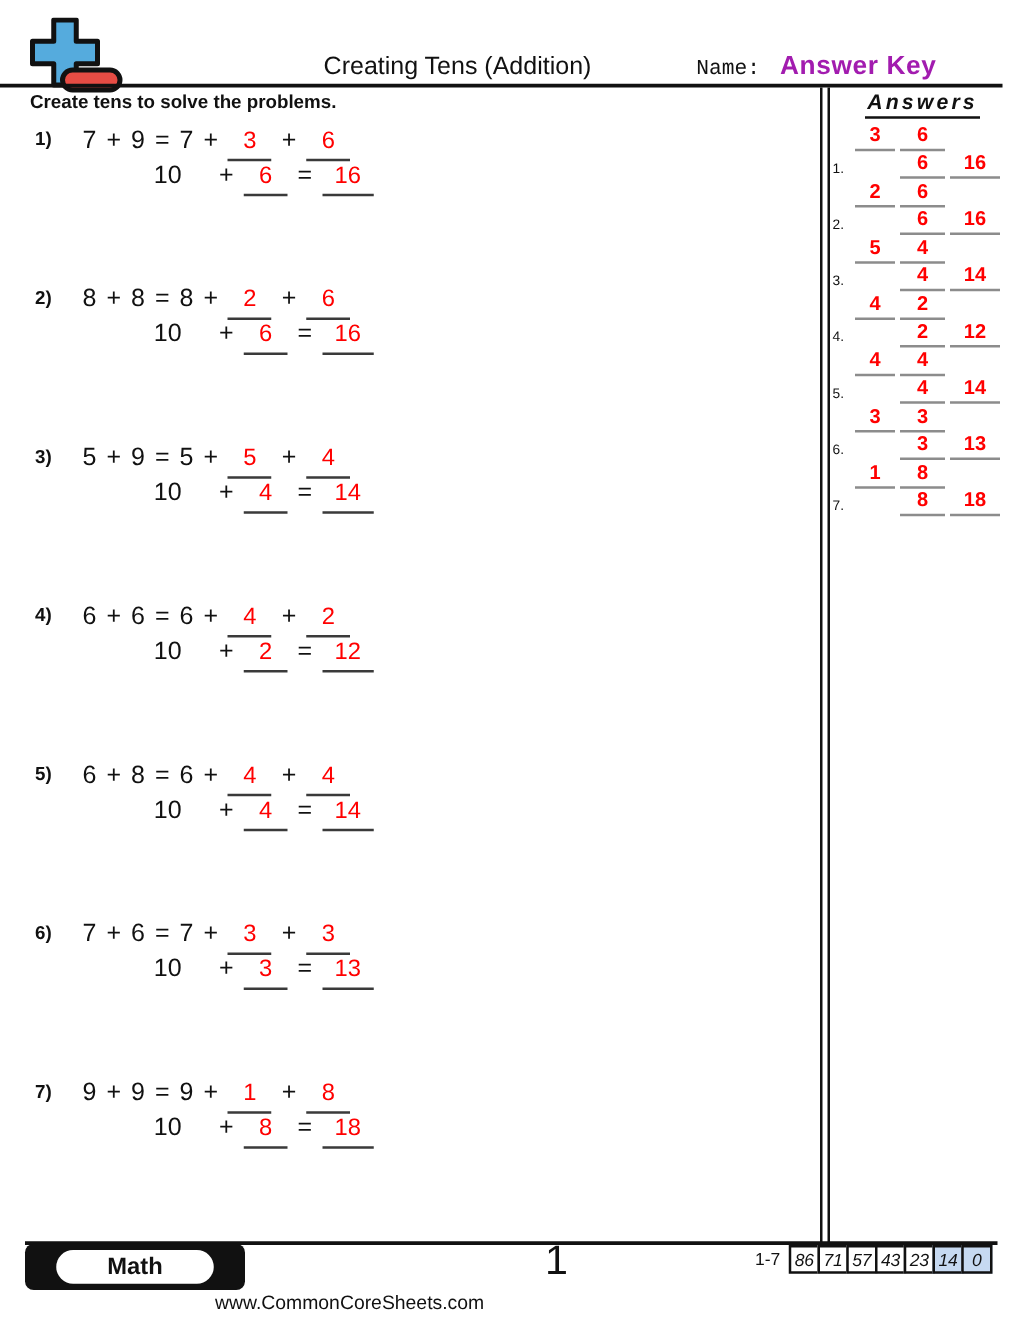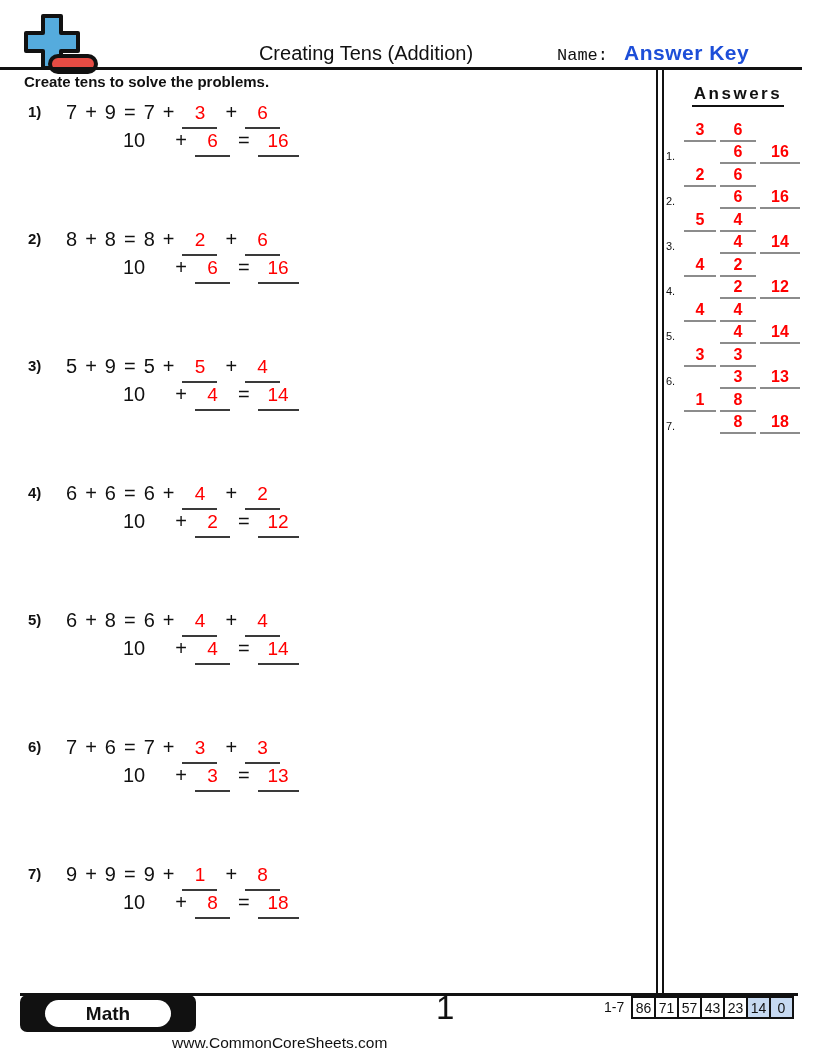--- a/index.html
+++ b/index.html
@@ -5,59 +5,59 @@
   html,body{margin:0;padding:0;}
   body{
     width:816px;height:1056px;position:relative;background:#ffffff;
     font-family:"Liberation Sans",sans-serif;color:#111;overflow:hidden;
   }
   
   .logo{position:absolute;left:22px;top:14px;}
   .page-title{position:absolute;left:330px;top:42px;transform:translateX(-50%);
     font-size:20px;white-space:nowrap;margin-left:36px;}
   .name-label{position:absolute;left:557px;top:46px;font-size:17px;font-family:Liberation Mono, monospace;}
-  .answer-key{position:absolute;left:624px;top:41px;font-size:21px;font-weight:700;color:#1d4ed8;letter-spacing:.5px;}
+  .answer-key{position:absolute;left:624px;top:41px;font-size:21px;font-weight:700;color:#a21caf;letter-spacing:.5px;}
   .header-line{position:absolute;left:0px;right:14px;top:67px;height:3px;background:#111;}
   .instruction{position:absolute;left:24px;top:73px;font-size:15px;font-weight:700;}
   
   .vdivider{position:absolute;left:656px;top:70px;height:926px;width:4px;
     border-left:2px solid #111;border-right:2px solid #111;}
   
   .problems{position:absolute;left:28px;top:101px;width:610px;}
   .problem{height:127px;}
   .line{display:flex;align-items:baseline;gap:8px;font-size:20px;}
   .pnum{font-weight:700;font-size:15px;margin-right:12px;position:relative;top:-2px;min-width:18px;}
   .line2{margin-top:0;padding-left:95px;}
   .gap{margin-left:22px;}
   .blank{display:inline-flex;justify-content:center;align-items:baseline;
     min-width:31px;border-bottom:2px solid #3a3a3a;color:#ff0000;
     padding:0 2px 3px 2px;font-size:19px;}
   .blank.wide{min-width:37px;}
   
   .answers-panel{position:absolute;left:664px;top:72px;width:148px;}
   .answers-heading{font-weight:700;font-size:17px;letter-spacing:2.5px;
-    border-bottom:2px solid #111;width:fit-content;margin:12px auto;padding:0 2px 1px 2px;}
+    border-bottom:2px solid #111;width:fit-content;margin:0 auto;padding:0 2px 1px 2px;font-style:italic;}
   .answer-grid{display:grid;grid-template-columns:14px 32px 36px 40px;
     column-gap:4px;grid-auto-rows:22.5px;margin-top:3px;margin-left:2px;}
   .answer-item{display:contents;}
   .acell{display:flex;align-items:flex-end;justify-content:center;
     font-weight:700;font-size:16px;color:#ff0000;padding-bottom:1px;}
   .acell.u{border-bottom:2px solid #8c8c8c;}
   .anum{display:flex;align-items:flex-end;justify-content:flex-start;
     font-size:11px;color:#111;padding-bottom:2px;}
   
   .footer-line{position:absolute;left:20px;right:18px;top:993px;height:3px;background:#111;}
   .math-badge{position:absolute;left:20px;top:995px;width:176px;height:37px;
     background:#111;border-radius:7px;display:flex;align-items:center;justify-content:center;}
   .math-pill{background:#fff;border-radius:14px;width:126px;height:27px;
     display:flex;align-items:center;justify-content:center;font-weight:700;font-size:19px;color:#111;}
   .website{position:absolute;left:172px;top:1011px;font-size:15.5px;margin-top:23px;}
   .page-number{position:absolute;left:436px;top:989px;font-size:33px;}
   .score-label{position:absolute;left:604px;top:999px;font-size:14px;}
-  .score-table{position:absolute;left:633px;top:996px;display:flex;}
+  .score-table{position:absolute;left:633px;top:996px;display:flex;font-style:italic;}
   .score-cell{min-width:19px;height:19px;border:2px solid #111;margin-left:-2px;
     display:flex;align-items:center;justify-content:center;font-size:14px;
     background:#fff;padding:0 1px;}
   .score-cell.hl{background:#c6d9f1;}
 </style>
 </head>
 <body>
 
 <div class="logo">
   <svg width="78" height="64" viewBox="0 0 78 64">

